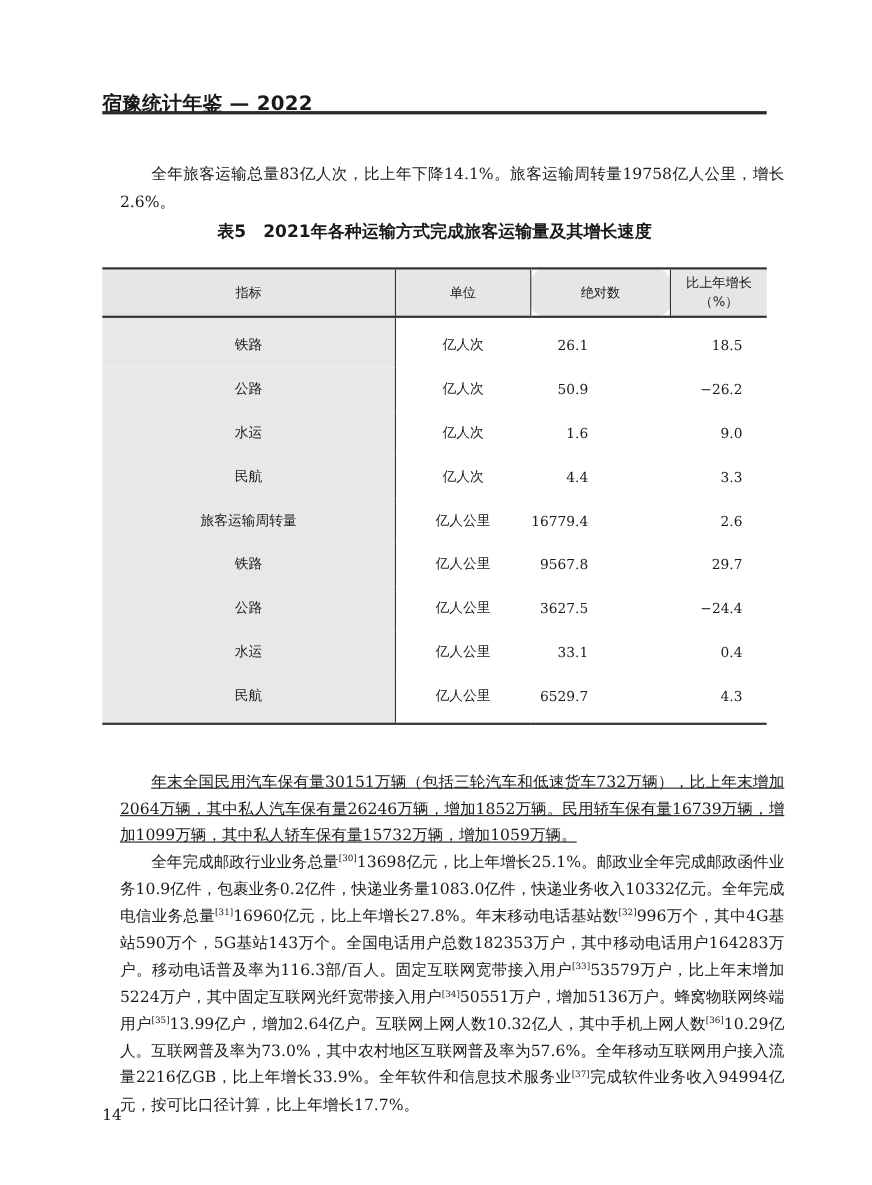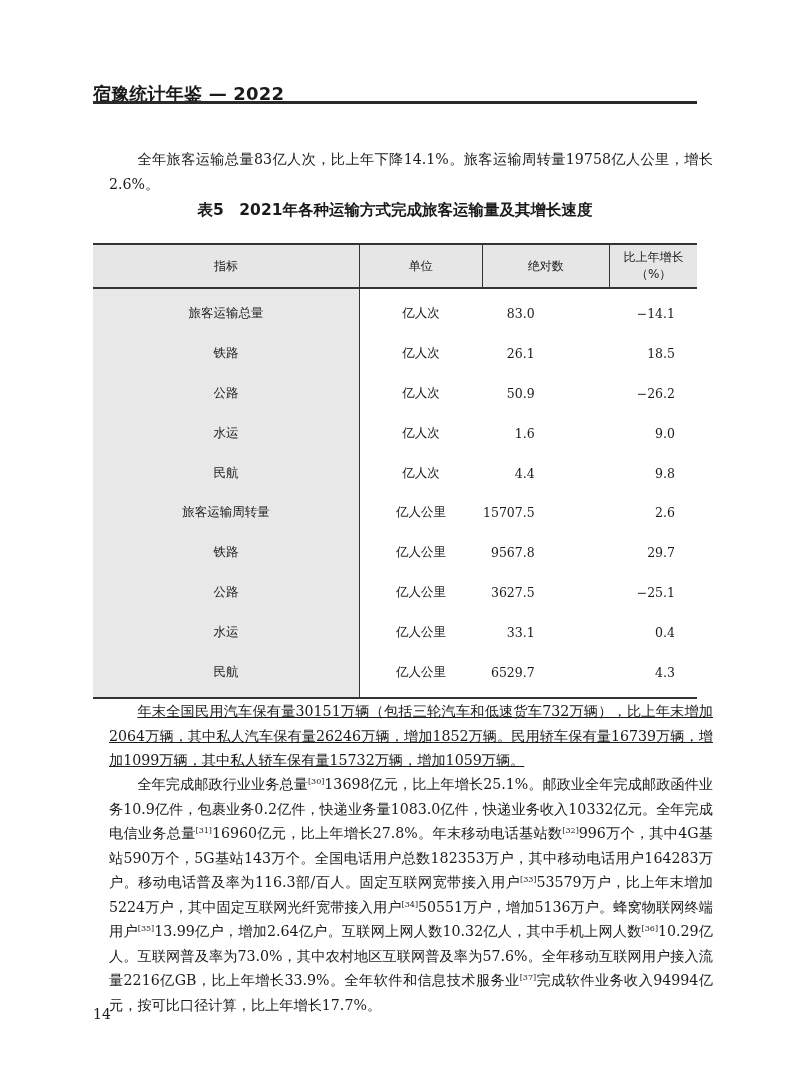--- a/index.html
+++ b/index.html
@@ -20,21 +20,21 @@
   table.data th { background: #e6e6e6; font-weight: normal; height: 40px; border-top: 2px solid #333;
                   border-bottom: 2px solid #333; font-family: "DejaVu Sans", "Liberation Sans", sans-serif; font-size: 12px; }
   table.data th + th, table.data td + td { border-left: 1.5px solid #333; }
   table.data td { height: 37.8px; }
   table.data td.ind { background: #e8e8e8; text-align: center; width: 264px; }
   table.data td.unit { text-align: center; width: 120px; border-left: 1.5px solid #333; }
   table.data td.val { text-align: right; padding-right: 75px; width: 50px; border-left: none; }
   table.data td.chg { text-align: right; padding-right: 22px; border-left: none; }
   table.data th.c1 { width: 264px; }
   table.data th.c2 { width: 106px; }
-  table.data th.c3 { width: 118px; }
+  table.data th.c3 { width: 118px; border-radius: 14px; }
   table.data tbody tr:first-child td { padding-top: 6px; }
   table.data tbody tr:last-child td { border-bottom: 2.5px solid #333; padding-bottom: 6px; }
   .p2 { top: 683px; text-decoration: underline; }
   .p3 { top: 756px; }
   .page-num { position: absolute; left: 93px; top: 1006px; font-size: 14px; }
 </style>
 </head>
 <body>
 
 <div class="running-head">宿豫统计年鉴 — 2022</div>
@@ -48,26 +48,20 @@
   <thead>
     <tr>
       <th class="c1">指标</th>
       <th class="c2">单位</th>
       <th class="c3">绝对数</th>
       <th class="c4">比上年增长（%）</th>
     </tr>
   </thead>
   <tbody id="tbody">
       <tr>
-        <td class="ind">旅客运输总量</td>
-        <td class="unit">亿人次</td>
-        <td class="val">83.0</td>
-        <td class="chg">−14.1</td>
-      </tr>
-      <tr>
         <td class="ind">铁路</td>
         <td class="unit">亿人次</td>
         <td class="val">26.1</td>
         <td class="chg">18.5</td>
       </tr>
       <tr>
         <td class="ind">公路</td>
         <td class="unit">亿人次</td>
         <td class="val">50.9</td>
         <td class="chg">−26.2</td>
@@ -75,39 +69,39 @@
       <tr>
         <td class="ind">水运</td>
         <td class="unit">亿人次</td>
         <td class="val">1.6</td>
         <td class="chg">9.0</td>
       </tr>
       <tr>
         <td class="ind">民航</td>
         <td class="unit">亿人次</td>
         <td class="val">4.4</td>
-        <td class="chg">9.8</td>
+        <td class="chg">3.3</td>
       </tr>
       <tr>
         <td class="ind">旅客运输周转量</td>
         <td class="unit">亿人公里</td>
-        <td class="val">15707.5</td>
+        <td class="val">16779.4</td>
         <td class="chg">2.6</td>
       </tr>
       <tr>
         <td class="ind">铁路</td>
         <td class="unit">亿人公里</td>
         <td class="val">9567.8</td>
         <td class="chg">29.7</td>
       </tr>
       <tr>
         <td class="ind">公路</td>
         <td class="unit">亿人公里</td>
         <td class="val">3627.5</td>
-        <td class="chg">−25.1</td>
+        <td class="chg">−24.4</td>
       </tr>
       <tr>
         <td class="ind">水运</td>
         <td class="unit">亿人公里</td>
         <td class="val">33.1</td>
         <td class="chg">0.4</td>
       </tr>
       <tr>
         <td class="ind">民航</td>
         <td class="unit">亿人公里</td>

